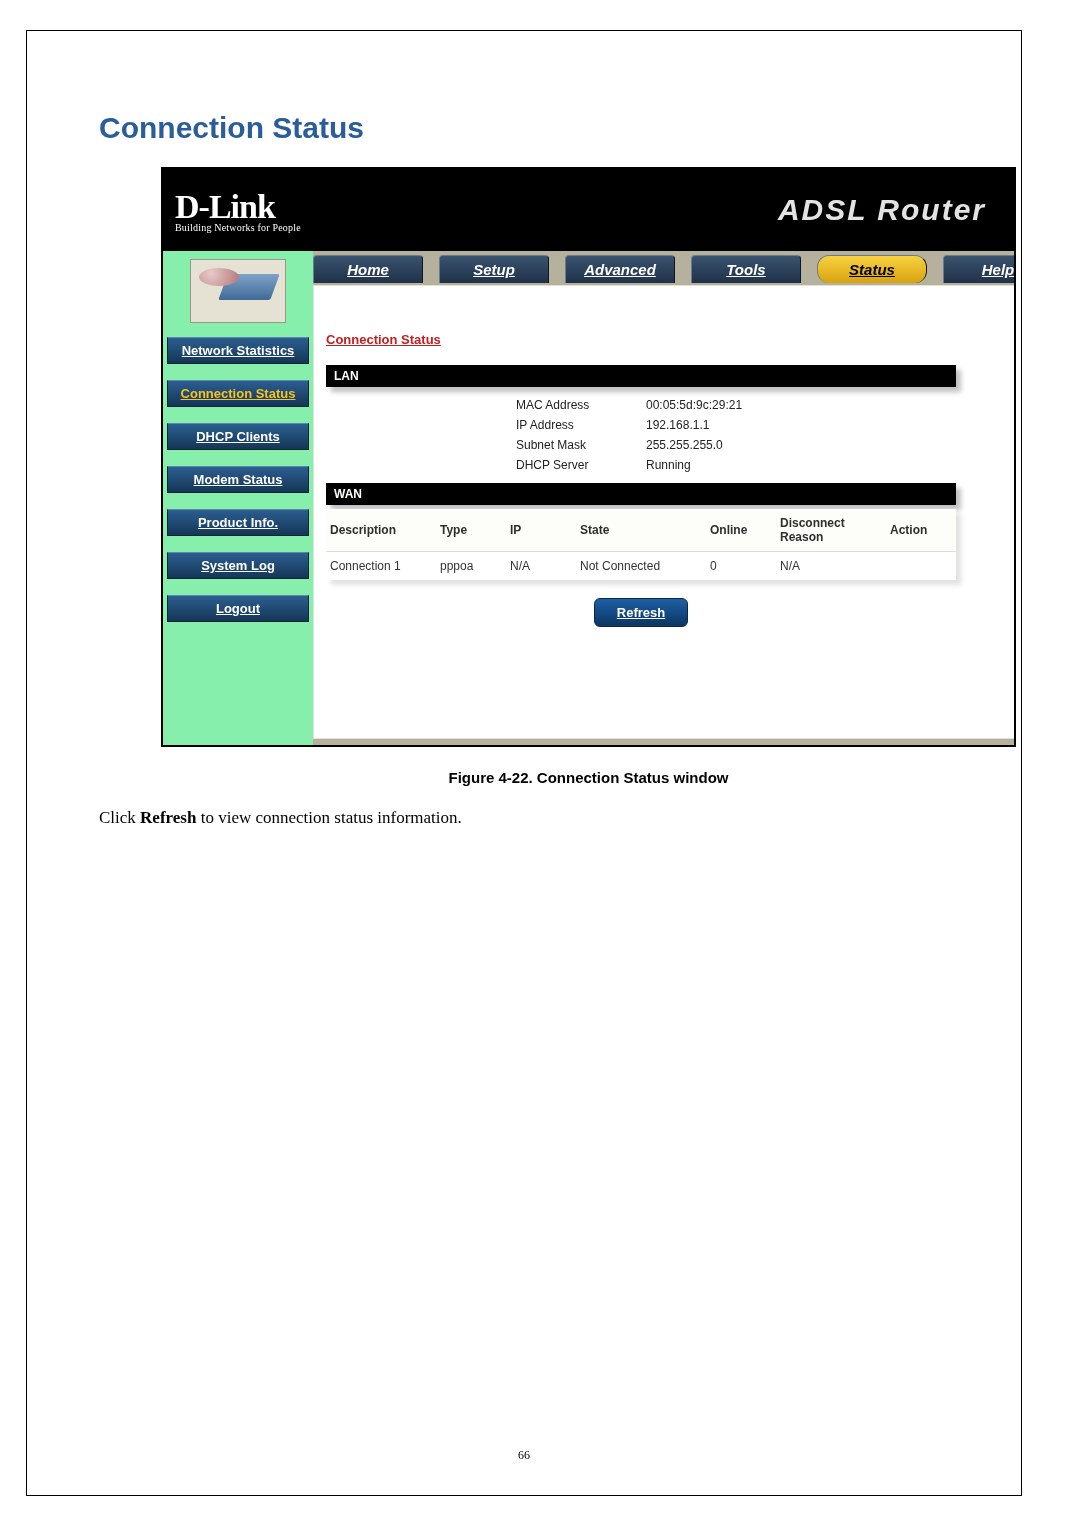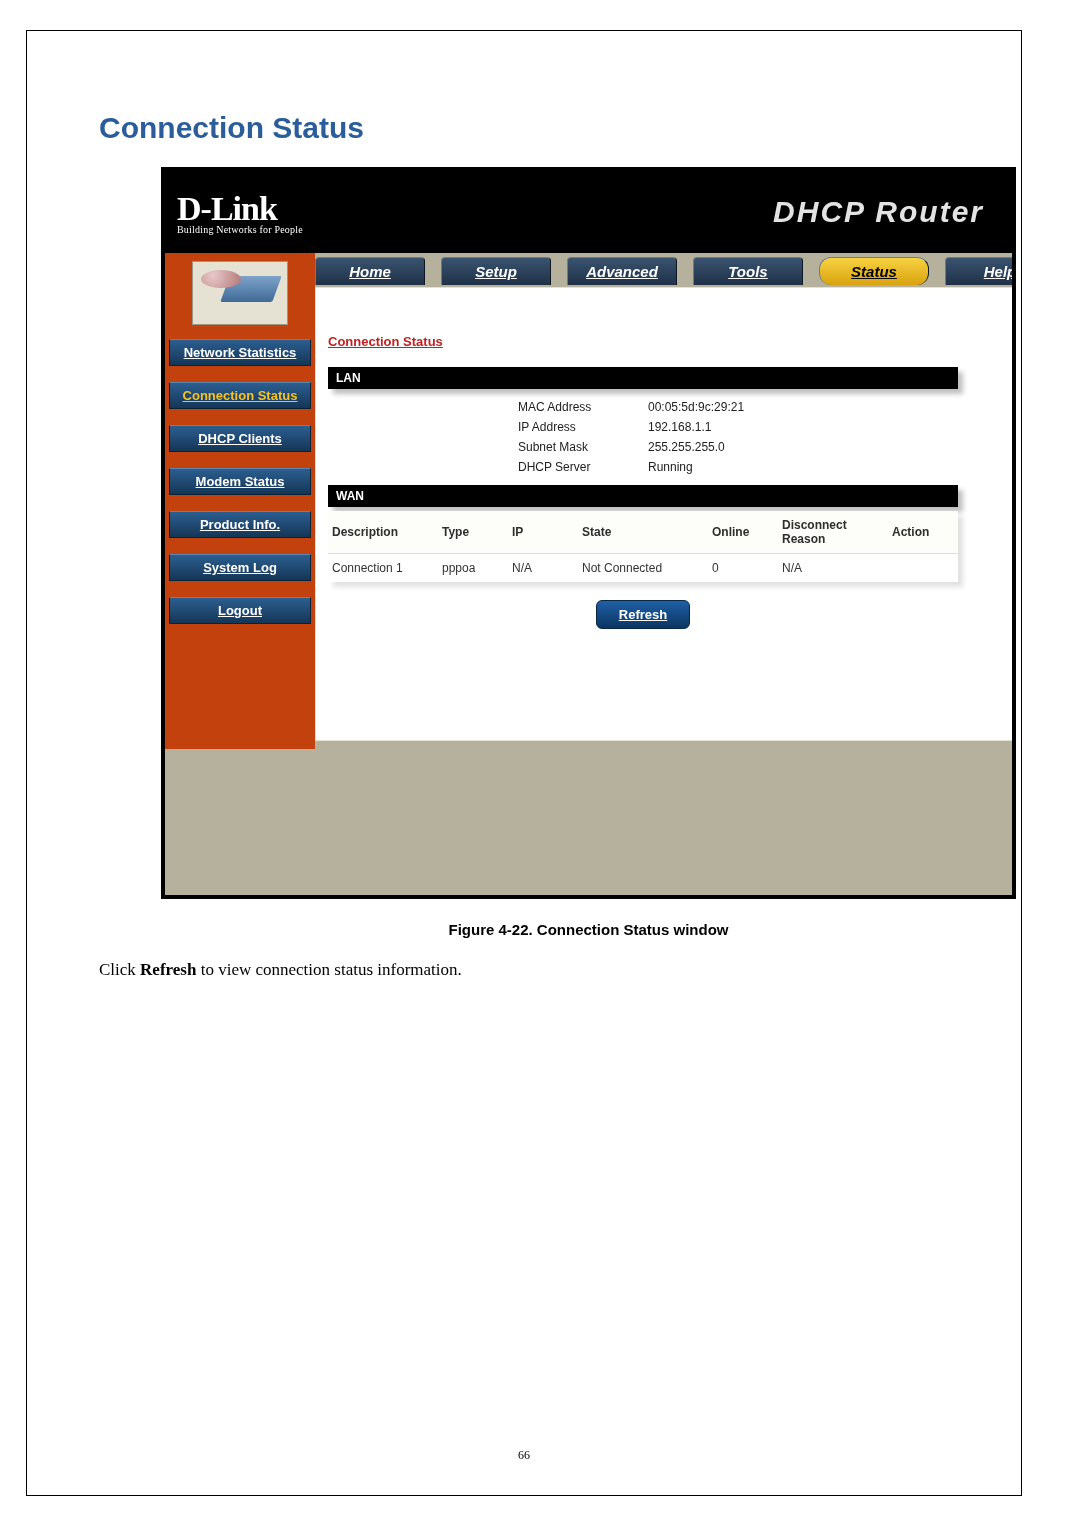--- a/index.html
+++ b/index.html
@@ -23,24 +23,24 @@
   }
   .page-title {
     font-family: Arial, Helvetica, sans-serif;
     font-weight: bold;
     font-size: 30px;
     color: #2a5d99;
     margin-bottom: 22px;
   }
   .screenshot {
     width: 855px;
-    height: 732px;
+    height: 580px;
     margin-left: 62px;
     background: #b6b19d;
-    border: 4px solid #000000;
+    border: 2px solid #000000;
     position: relative;
     overflow: hidden;
   }
   .header-bar {
     background: #000;
     height: 82px;
     display: flex;
     align-items: center;
     justify-content: space-between;
     padding: 0 28px 0 12px;
@@ -57,21 +57,21 @@
     font-style: italic;
     font-size: 30px;
     color: #e3e3e3;
     letter-spacing: 2px;
   }
   .body-row {
     display: flex;
   }
   .sidebar {
     width: 172px;
-    background: #c2410c;
+    background: #86efac;
     padding: 6px 4px 0 4px;
   }
   .main-col {
     flex: 1;
     background: #b6b19d;
     position: relative;
   }
   .tab-row {
     display: flex;
     gap: 0;
@@ -244,21 +244,21 @@
 
     <h1 class="page-title">Connection Status</h1>
 
     <div class="screenshot">
 
       <div class="header-bar">
         <div class="dlink-logo">
           <div class="dlink-name">D-Link</div>
           <div class="dlink-sub">Building Networks for People</div>
         </div>
-        <div class="adsl-title">DHCP Router</div>
+        <div class="adsl-title">ADSL Router</div>
       </div>
 
       <div class="body-row">
         <div class="sidebar">
           <div class="router-img"></div>
           <a class="side-btn">Network Statistics</a>
           <a class="side-btn active">Connection Status</a>
           <a class="side-btn">DHCP Clients</a>
           <a class="side-btn">Modem Status</a>
           <a class="side-btn">Product Info.</a>

